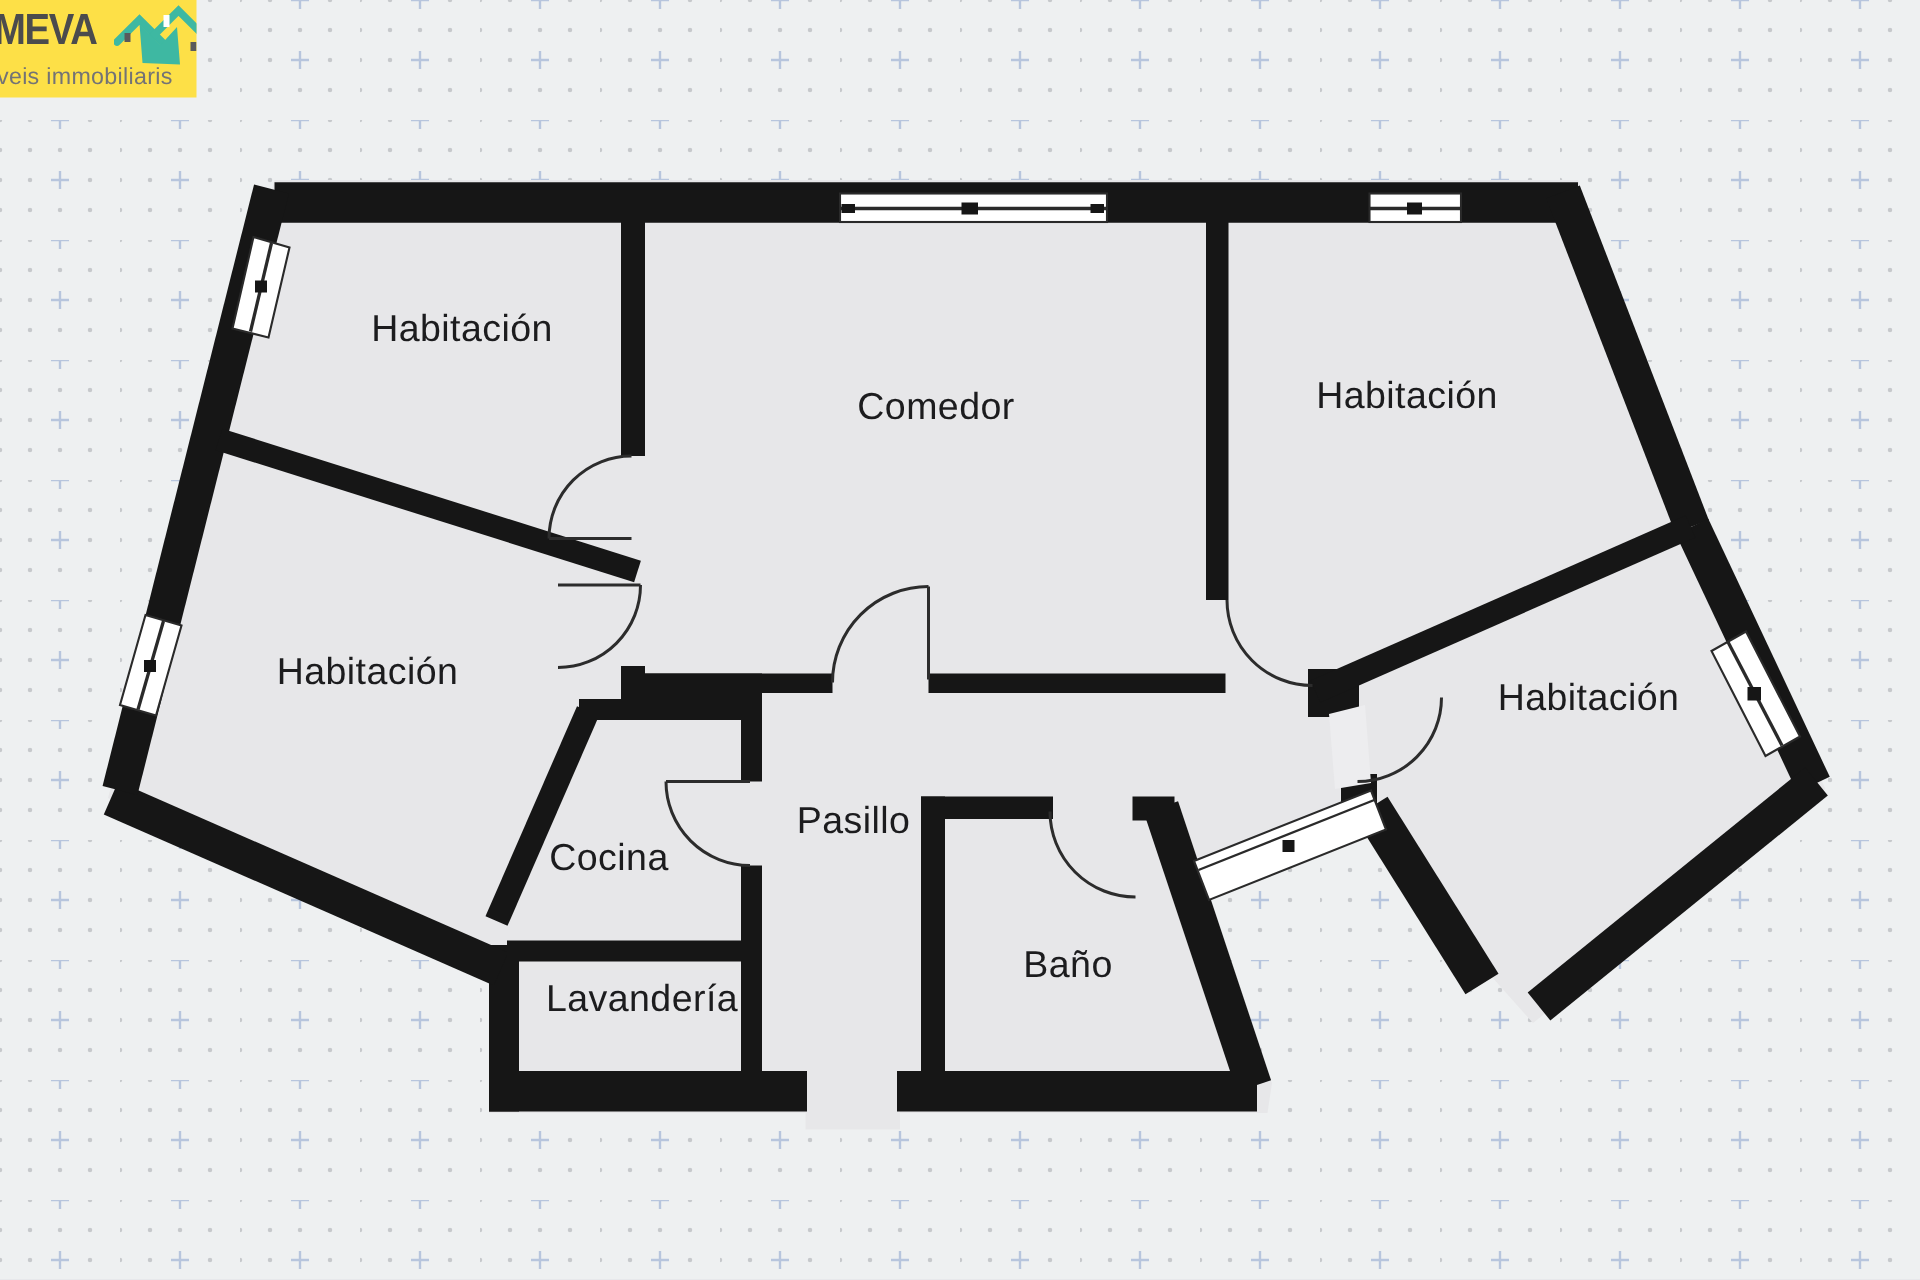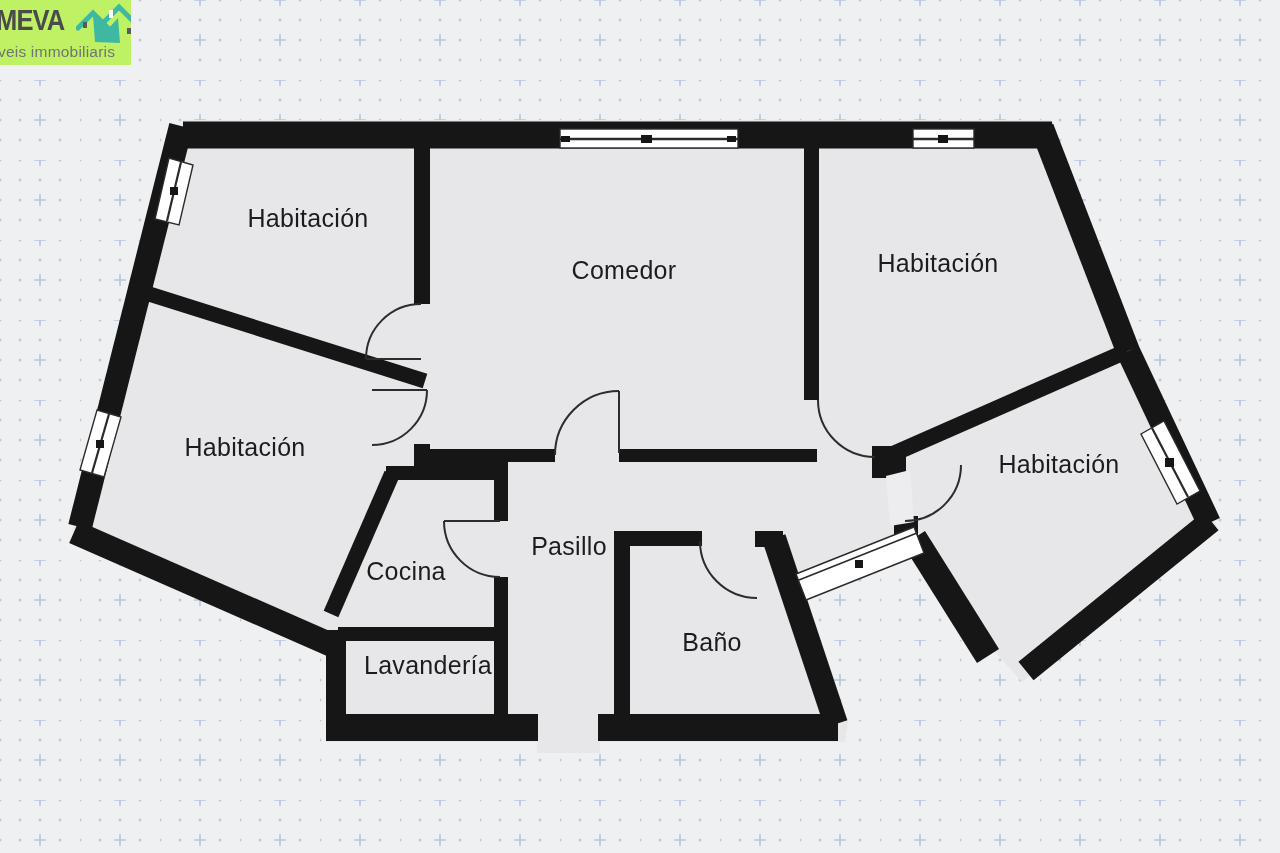--- a/index.html
+++ b/index.html
@@ -7,21 +7,21 @@
     position:relative;width:1280px;height:853px;overflow:hidden;
     background:#eef0f1;font-family:"Liberation Sans",sans-serif;
   }
   .plan-svg{position:absolute;left:0;top:0;}
   .room-label{
     font-family:"Liberation Sans",sans-serif;
     font-size:25px;fill:#1c1c1e;letter-spacing:.3px;
   }
   .logo{
     position:absolute;left:0;top:0;width:131px;height:65px;
-    background:#bef264;overflow:hidden;z-index:5;
+    background:#fde047;overflow:hidden;z-index:5;
   }
   .logo-row{display:flex;align-items:flex-start;height:44px;}
   .brand{
     font-weight:bold;font-size:29px;line-height:40px;color:#4b4b4d;
     letter-spacing:-1px;transform:scaleX(.88);transform-origin:left top;
     margin-left:-4px;white-space:nowrap;
   }
   .houses{margin-left:2px;margin-top:3px;flex:0 0 auto;}
   .tagline{
     font-size:15.5px;color:#737376;letter-spacing:.2px;

